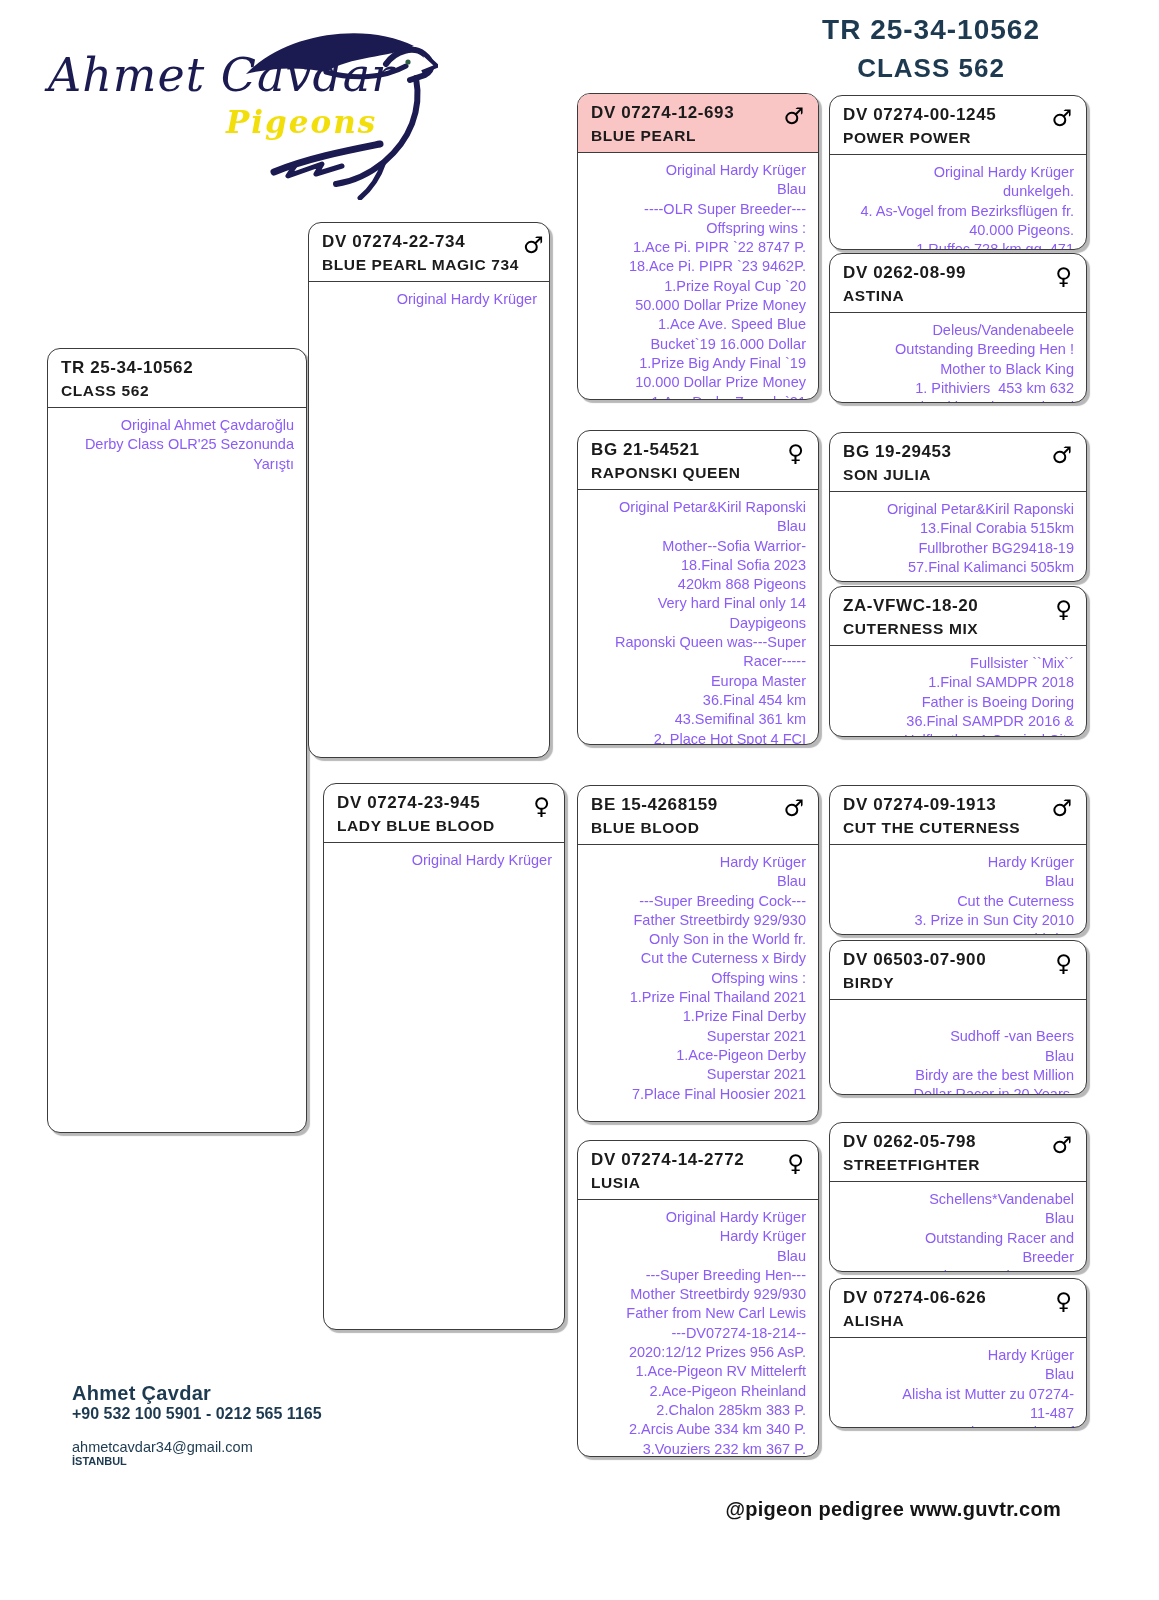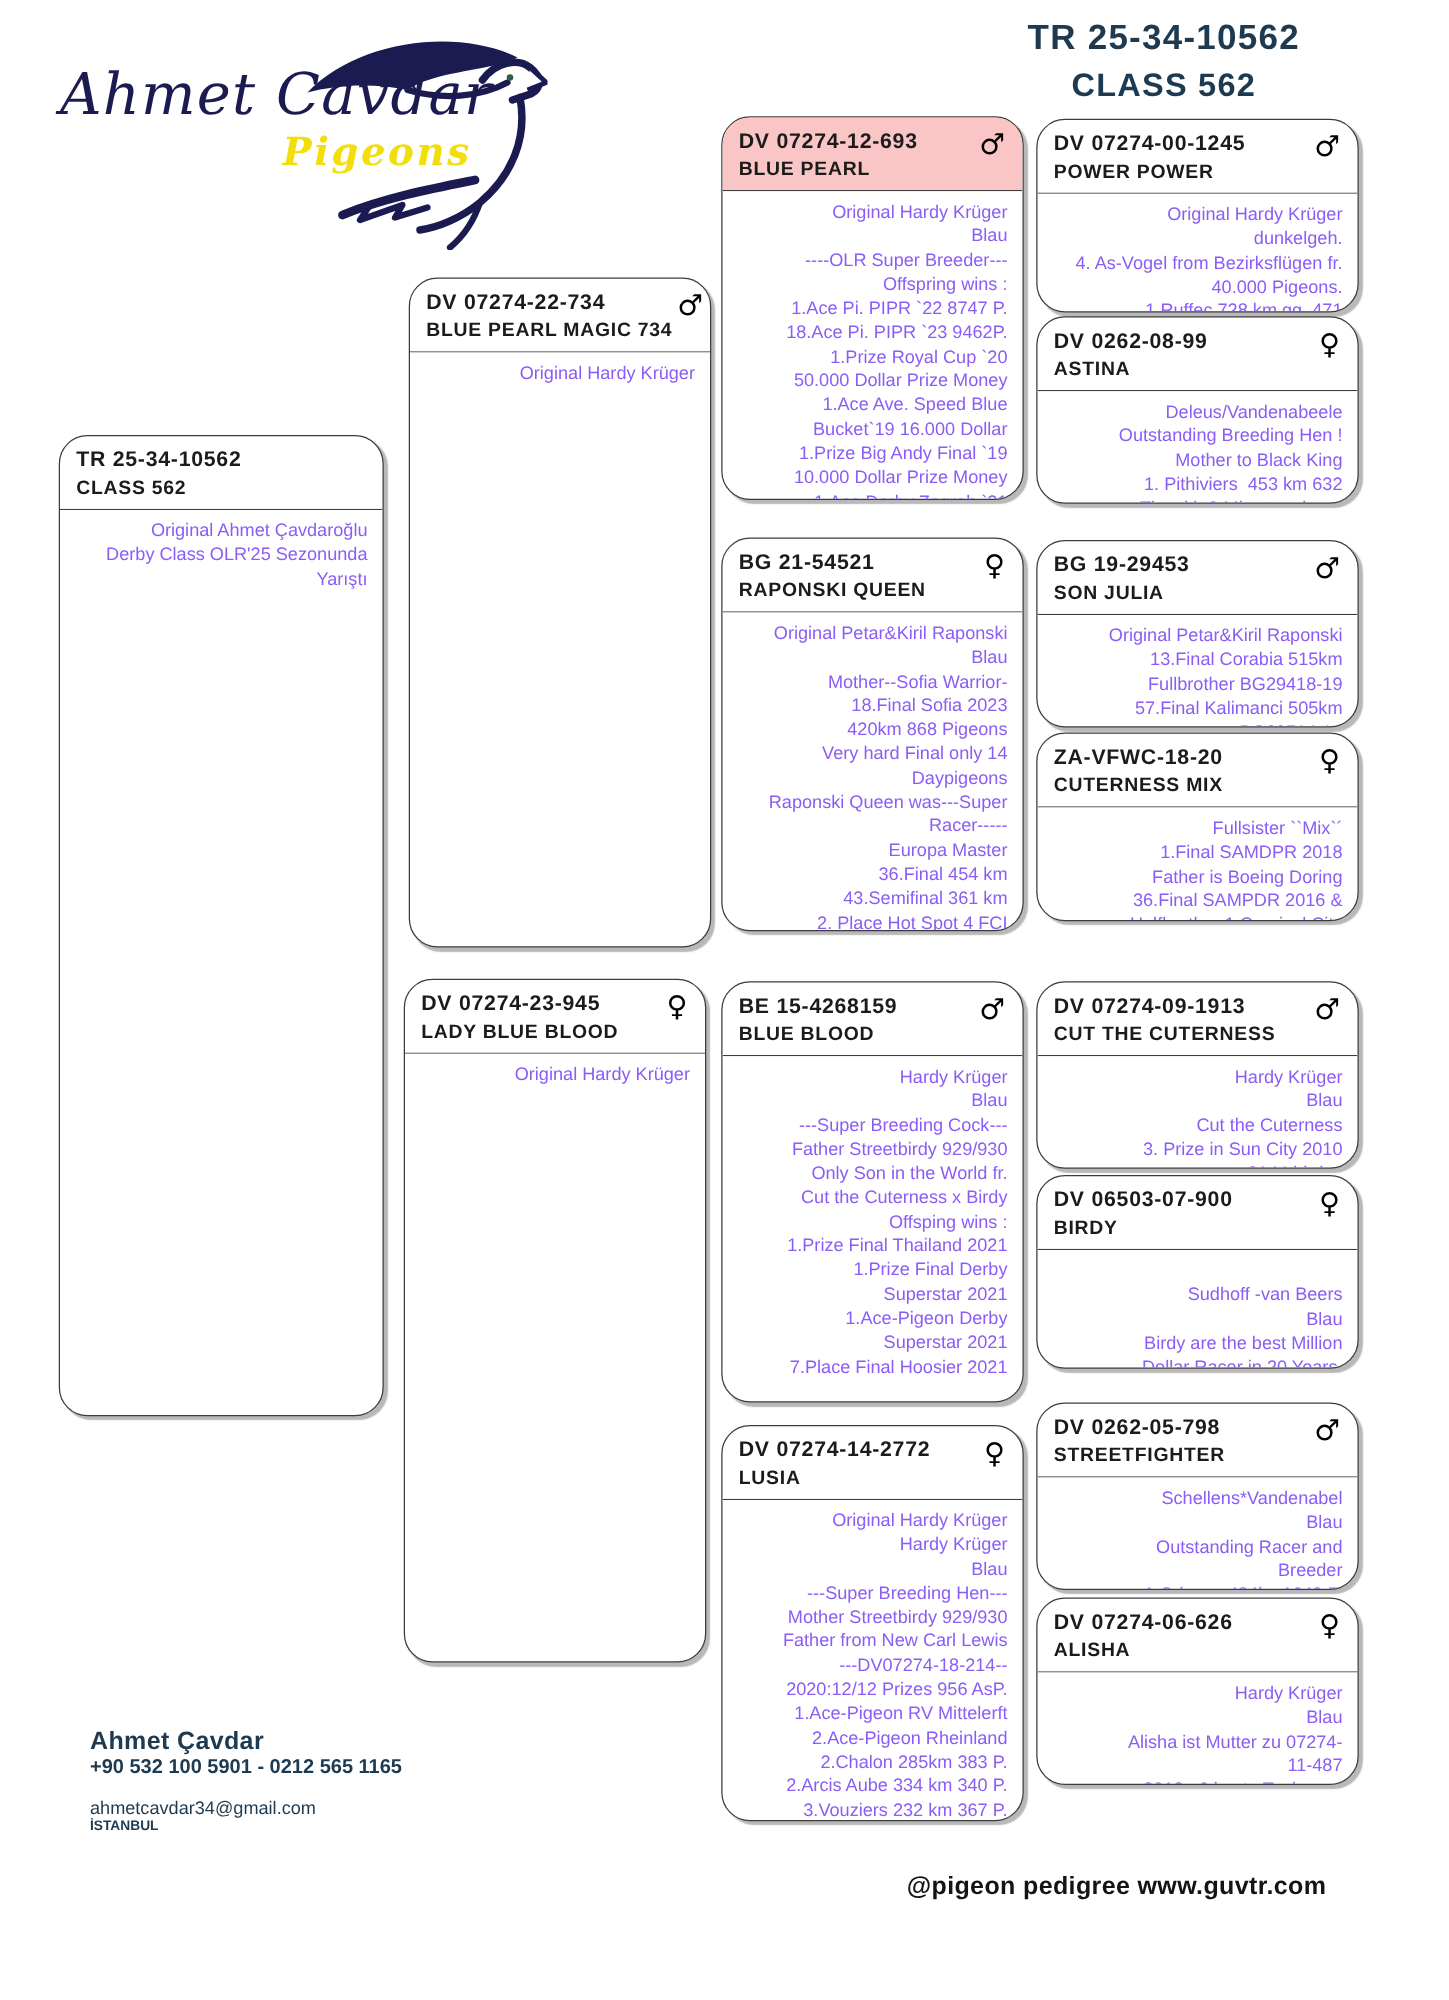--- a/index.html
+++ b/index.html
@@ -31,21 +31,21 @@
     position:absolute;right:58px;top:14px;width:340px;
     text-align:center;color:var(--title-navy);
     font-weight:bold;
   }
   .title-ring{font-size:28px;letter-spacing:1px;}
   .title-class{font-size:26px;letter-spacing:1px;margin-top:7px;}
 
   
   .card{
     position:absolute;background:#fff;
-    border:1.5px solid #3c3c3c;border-radius:23px;
+    border:1.5px solid #3c3c3c;border-radius:13px;
     box-shadow:3px 3px 1px rgba(125,125,125,.55);
     overflow:hidden;box-sizing:border-box;
   }
   .card-head{
     display:flex;justify-content:space-between;align-items:flex-start;
     padding:9px 8px 7px 13px;border-bottom:1.2px solid #3c3c3c;
     border-radius:11px 11px 0 0;
   }
   .card.highlight .card-head{background:var(--highlight-pink);}
   .ring{font-weight:bold;font-size:17px;letter-spacing:.6px;color:#1b1b1b;white-space:nowrap;}
@@ -102,21 +102,21 @@
     <header class="card-head">
       <div class="head-text">
         <div class="ring">TR 25-34-10562</div>
         <div class="bird-name">CLASS 562</div>
       </div>
     </header>
     <div class="card-body">Original Ahmet Çavdaroğlu
 Derby Class OLR'25 Sezonunda Yarıştı</div>
   </section>
 
-  <section class="card" style="left:327px;top:222px;width:242px;height:536px">
+  <section class="card" style="left:308px;top:222px;width:242px;height:536px">
     <header class="card-head">
       <div class="head-text">
         <div class="ring">DV 07274-22-734</div>
         <div class="bird-name">BLUE PEARL MAGIC 734</div>
       </div>
       <span class="sex">♂</span>
     </header>
     <div class="card-body">Original Hardy Krüger</div>
   </section>
 

